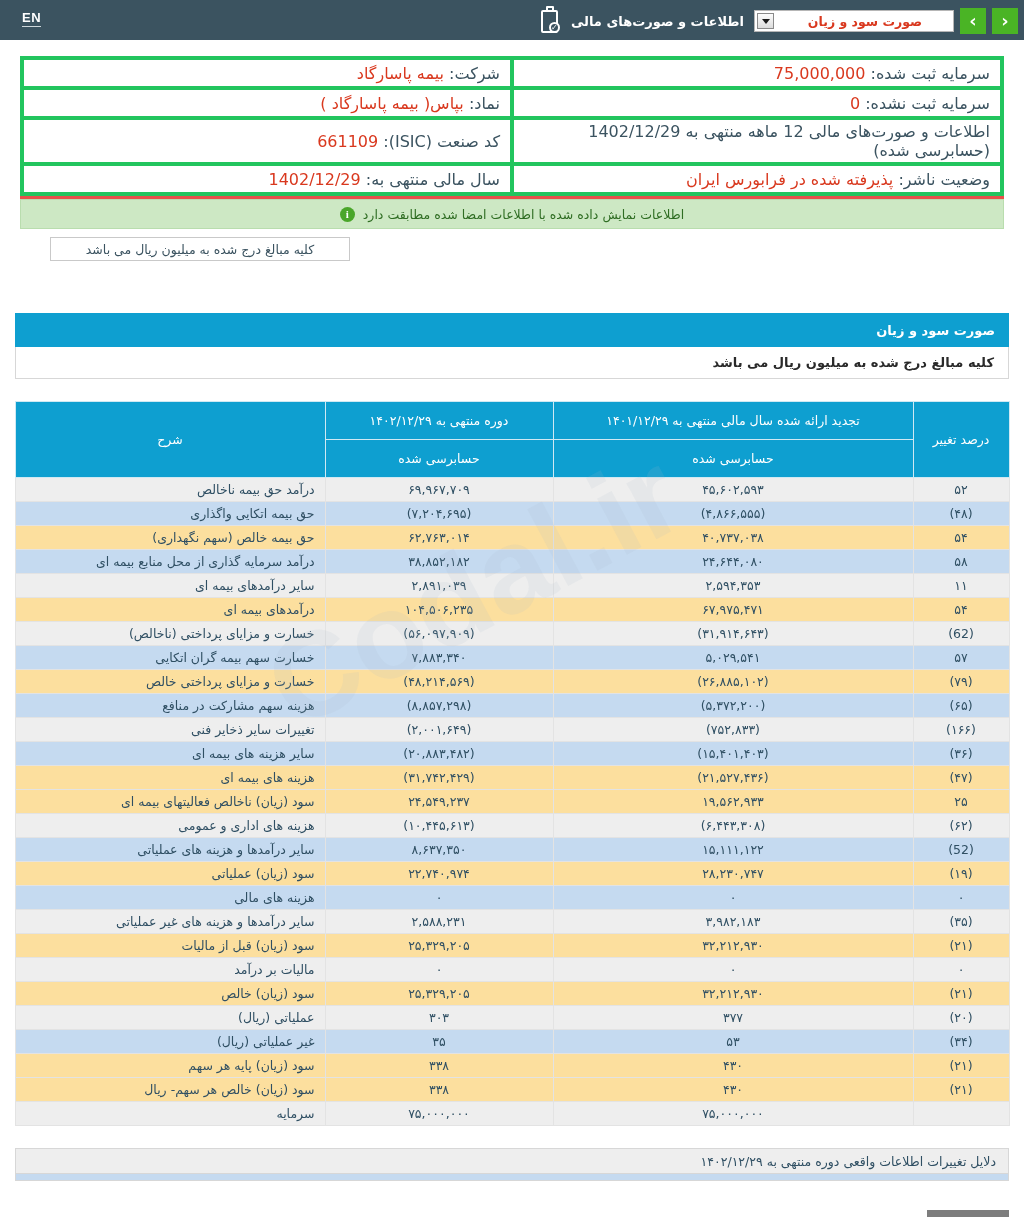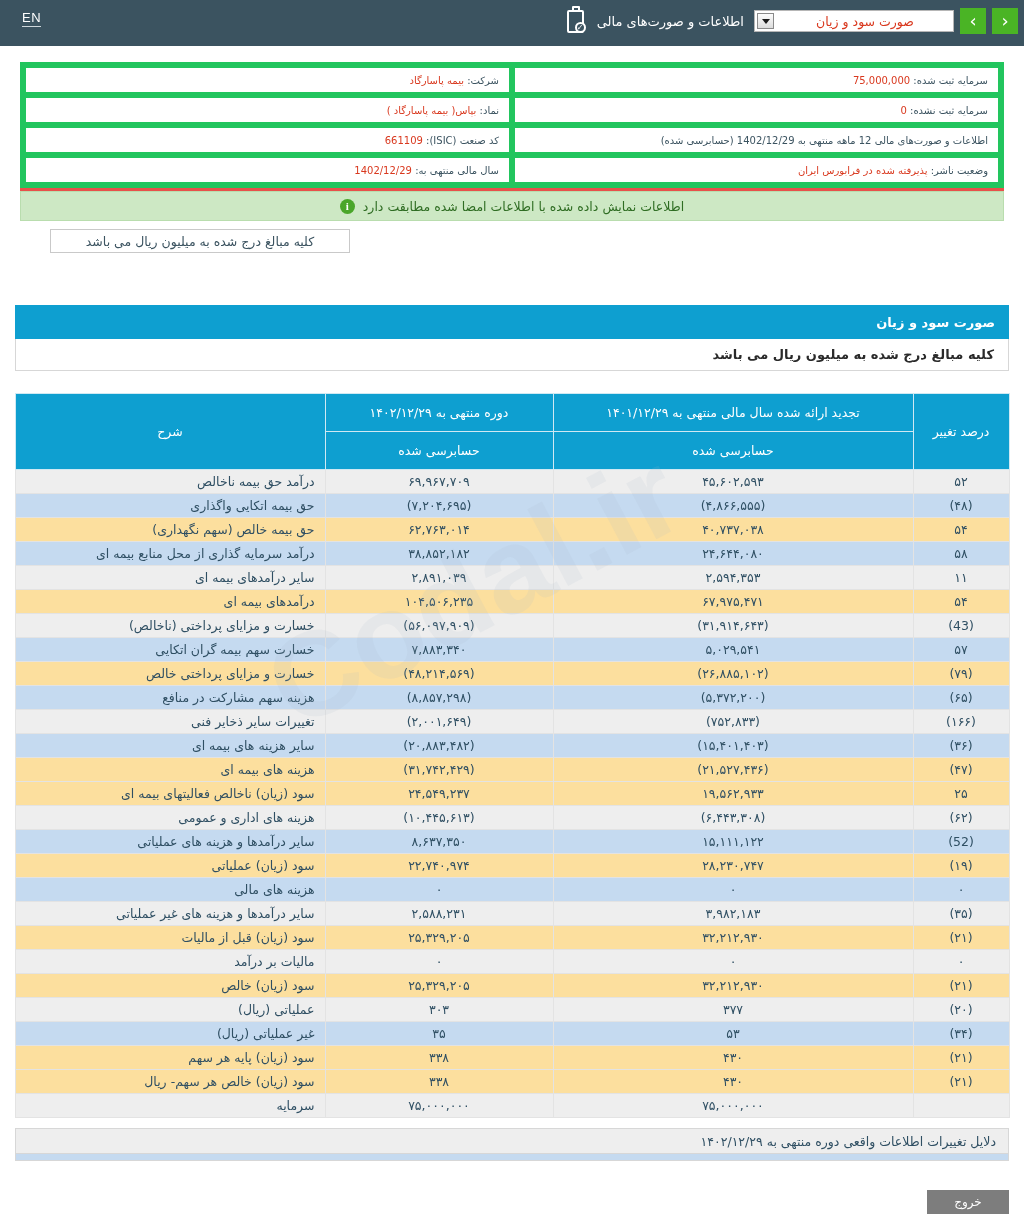--- a/index.html
+++ b/index.html
@@ -6,22 +6,22 @@
   * { box-sizing: border-box; }
   html, body {
     margin: 0; padding: 0;
     background: #ffffff;
     font-family: "DejaVu Sans", "Liberation Sans", sans-serif;
   }
   body { width: 1024px; height: 1217px; position: relative; overflow: hidden; }
 
   
   .topbar {
-    height: 46px; background: #3b5360; position: relative;
-    display: flex; align-items: center;
+    height: 40px; background: #3b5360; position: relative;
+    display: flex; align-items: center; font-weight: bold;
   }
   .topbar .en {
     position: absolute; left: 22px; top: 10px;
     color: #ffffff; font-size: 13px; letter-spacing: .5px;
     border-bottom: 1px solid #cfd8dc; padding-bottom: 1px;
     cursor: pointer; font-family: "Liberation Sans", sans-serif;
   }
   .top-right {
     position: absolute; right: 6px; top: 6px;
     display: flex; align-items: center; gap: 6px; direction: rtl;
@@ -62,21 +62,21 @@
     width: 26px; height: 26px; background: #4ab425; color: #ffffff;
     display: flex; align-items: center; justify-content: center;
     font-size: 18px; cursor: pointer; font-family: "DejaVu Sans", sans-serif;
     line-height: 1;
   }
   .info-table {
     width: 984px; margin: 16px auto 0 auto; border-collapse: collapse;
     table-layout: fixed;
   }
   .info-table td {
-    border: 6px solid #22c55e; height: 30px; font-size: 10px;
+    border: 4px solid #22c55e; height: 30px; font-size: 16px;
     padding: 2px 10px; color: #3b5360; vertical-align: middle;
   }
   .info-table td.right { text-align: right; }
   .lbl { color: #3b5360; }
   .val { color: #d9381e; }
   .val-dark { color: #3b5360; }
 
   .redline { width: 984px; margin: 0 auto; height: 3px; background: #e8504a; }
 
   .notice {
@@ -128,21 +128,21 @@
   }
   .fin td.desc { text-align: right; }
   .fin td.num  { text-align: center; direction: ltr; }
   .fin td.pct  { text-align: center; direction: ltr; }
   .r-grey { background: #eeeeee; }
   .r-blue { background: #c5daf0; }
   .r-gold { background: #fcdf9e; }
   .neg { color: #e01b1b; }
 
   
-  .notes { width: 994px; margin: 10px auto 0 auto; }
+  .notes { width: 994px; margin: 22px auto 0 auto; }
   .note {
     border: 1px solid #d7d7d7; min-height: 26px;
     display: flex; align-items: center; justify-content: flex-start;
     padding: 4px 12px; font-size: 12.5px; color: #2f4f63;
     margin-bottom: -1px;
   }
   .note.grey { background: #eeeeee; }
   .note.blue { background: #c5daf0; }
   .note.strip { background: #c5daf0; min-height: 8px; padding: 0; }
 
@@ -301,21 +301,21 @@
         <td class="num">۲,۸۹۱,۰۳۹</td>
         <td class="desc">سایر درآمدهای بیمه ای</td>
       </tr>
       <tr class="r-gold">
         <td class="pct">۵۴</td>
         <td class="num">۶۷,۹۷۵,۴۷۱</td>
         <td class="num">۱۰۴,۵۰۶,۲۳۵</td>
         <td class="desc">درآمدهای بیمه ای</td>
       </tr>
       <tr class="r-grey">
-        <td class="pct neg">(43)</td>
+        <td class="pct neg">(62)</td>
         <td class="num neg">(۳۱,۹۱۴,۶۴۳)</td>
         <td class="num neg">(۵۶,۰۹۷,۹۰۹)</td>
         <td class="desc">خسارت و مزایای پرداختی (ناخالص)</td>
       </tr>
       <tr class="r-blue">
         <td class="pct">۵۷</td>
         <td class="num">۵,۰۲۹,۵۴۱</td>
         <td class="num">۷,۸۸۳,۳۴۰</td>
         <td class="desc">خسارت سهم بیمه گران اتکایی</td>
       </tr>

